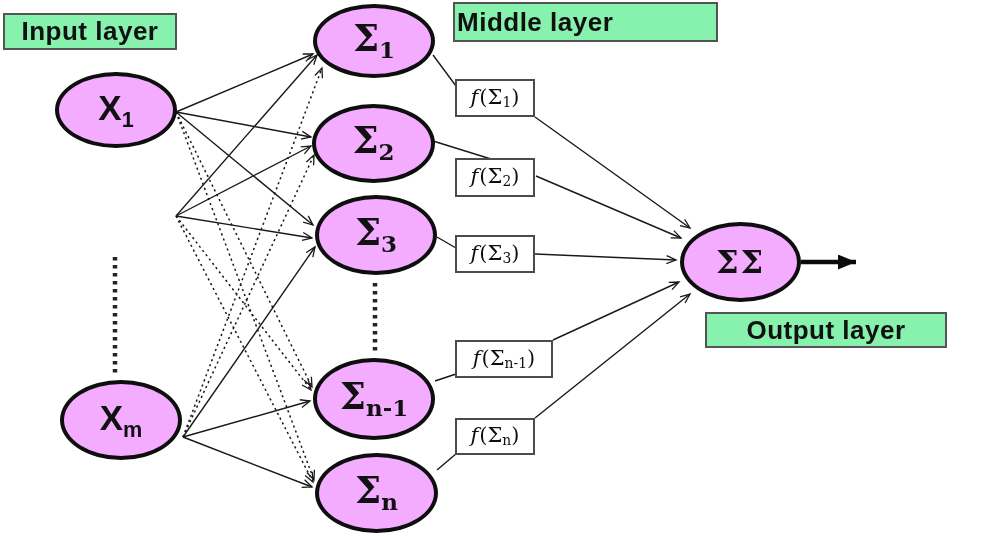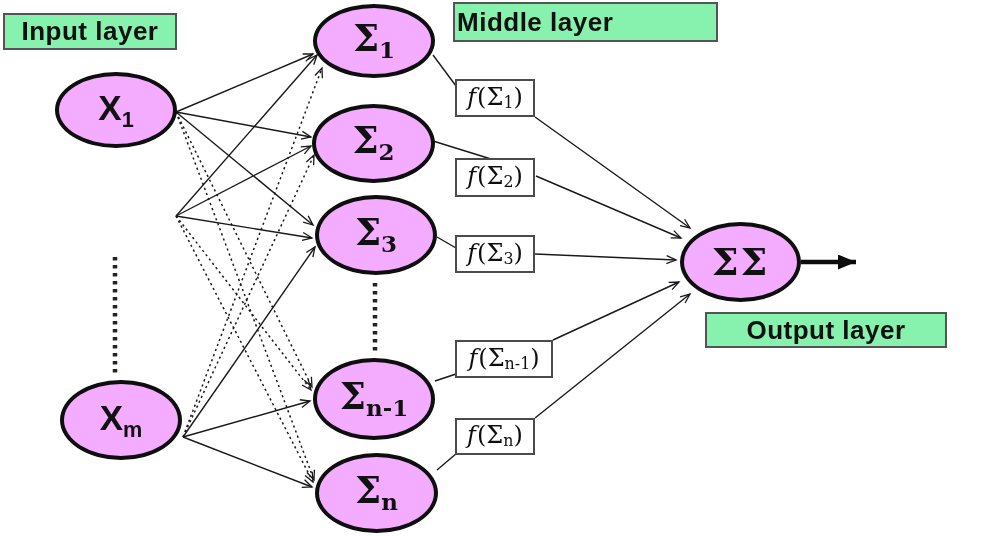--- a/index.html
+++ b/index.html
@@ -30,37 +30,37 @@
   #lb-output{left:705px;top:312px;width:242px;height:36px;}
 
   .node{
     position:absolute;box-sizing:border-box;
     background:#f0abfc;border:4px solid #111;border-radius:50%;
     display:flex;align-items:center;justify-content:center;
   }
   .nlabel{line-height:1;white-space:nowrap;}
   .xnode .nlabel{font-family:"Liberation Sans",sans-serif;font-weight:bold;font-size:35px;}
   .snode .nlabel{font-family:"DejaVu Serif",serif;font-weight:bold;font-size:37px;}
-  .onode .nlabel{font-family:"DejaVu Serif",serif;font-weight:bold;font-size:38px;letter-spacing:2px;}
+  .onode .nlabel{font-family:"DejaVu Serif",serif;font-weight:bold;font-size:32px;letter-spacing:2px;}
   .nsub{font-size:0.62em;vertical-align:-0.32em;line-height:1;}
   #n-x1{left:55px;top:72px;width:122px;height:76px;}
   #n-x2{left:52px;top:178px;width:124px;height:76px;}
   #n-xm{left:60px;top:380px;width:122px;height:80px;}
   #n-s1{left:313px;top:4px;width:122px;height:74px;}
   #n-s2{left:312px;top:104px;width:123px;height:79px;}
   #n-s3{left:315px;top:195px;width:122px;height:80px;}
   #n-sn1{left:313px;top:358px;width:122px;height:82px;}
   #n-sn{left:315px;top:453px;width:123px;height:80px;}
   #n-ss{left:680px;top:222px;width:121px;height:80px;}
 
   .fbox{
     position:absolute;box-sizing:border-box;
     background:#fefefe;border:2px solid #4d4d4d;
     display:flex;align-items:center;justify-content:center;
-    font-family:"DejaVu Serif",serif;font-size:24px;color:#111;
+    font-family:"DejaVu Serif",serif;font-size:21px;color:#111;
     white-space:nowrap;
   }
   .flabel{line-height:1;}
   .fi{font-style:italic;margin-right:1px;}
   .fs{font-size:0.66em;vertical-align:-0.22em;line-height:1;}
   #fb-1{left:455px;top:79px;width:80px;height:38px;}
   #fb-2{left:455px;top:158px;width:80px;height:39px;}
   #fb-3{left:455px;top:235px;width:80px;height:38px;}
   #fb-n1{left:455px;top:340px;width:98px;height:38px;}
   #fb-n{left:455px;top:418px;width:80px;height:37px;}

